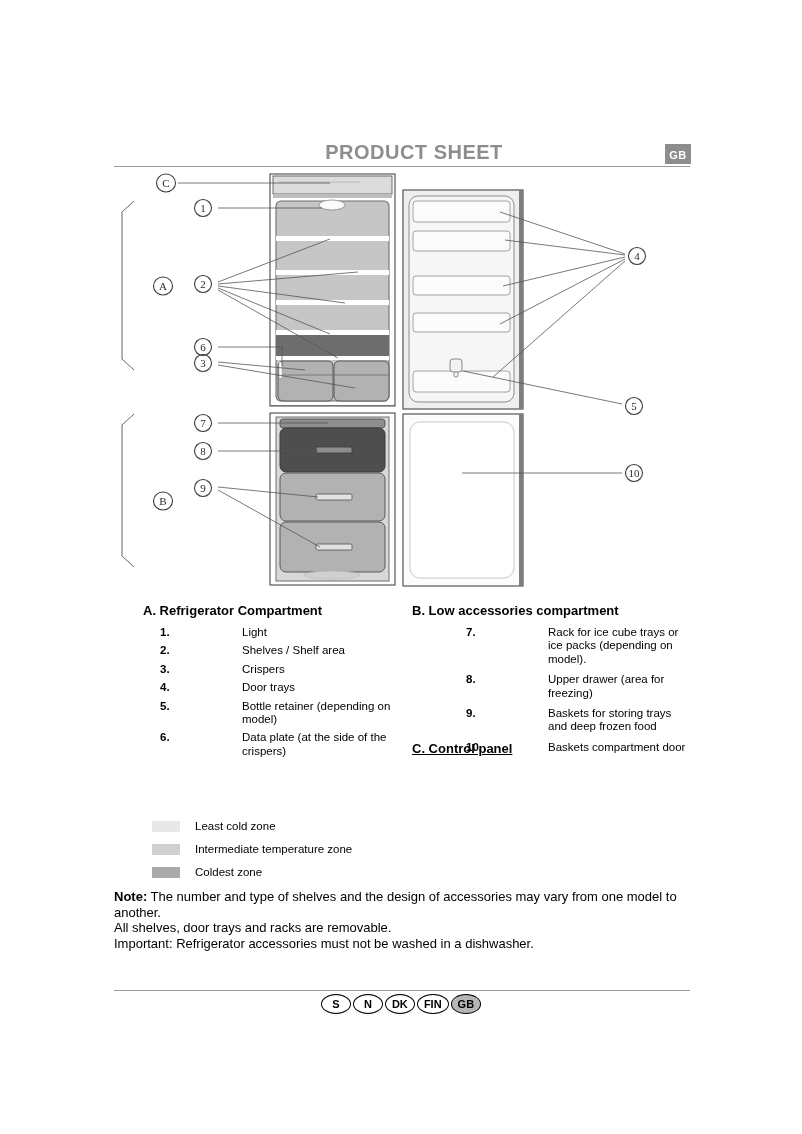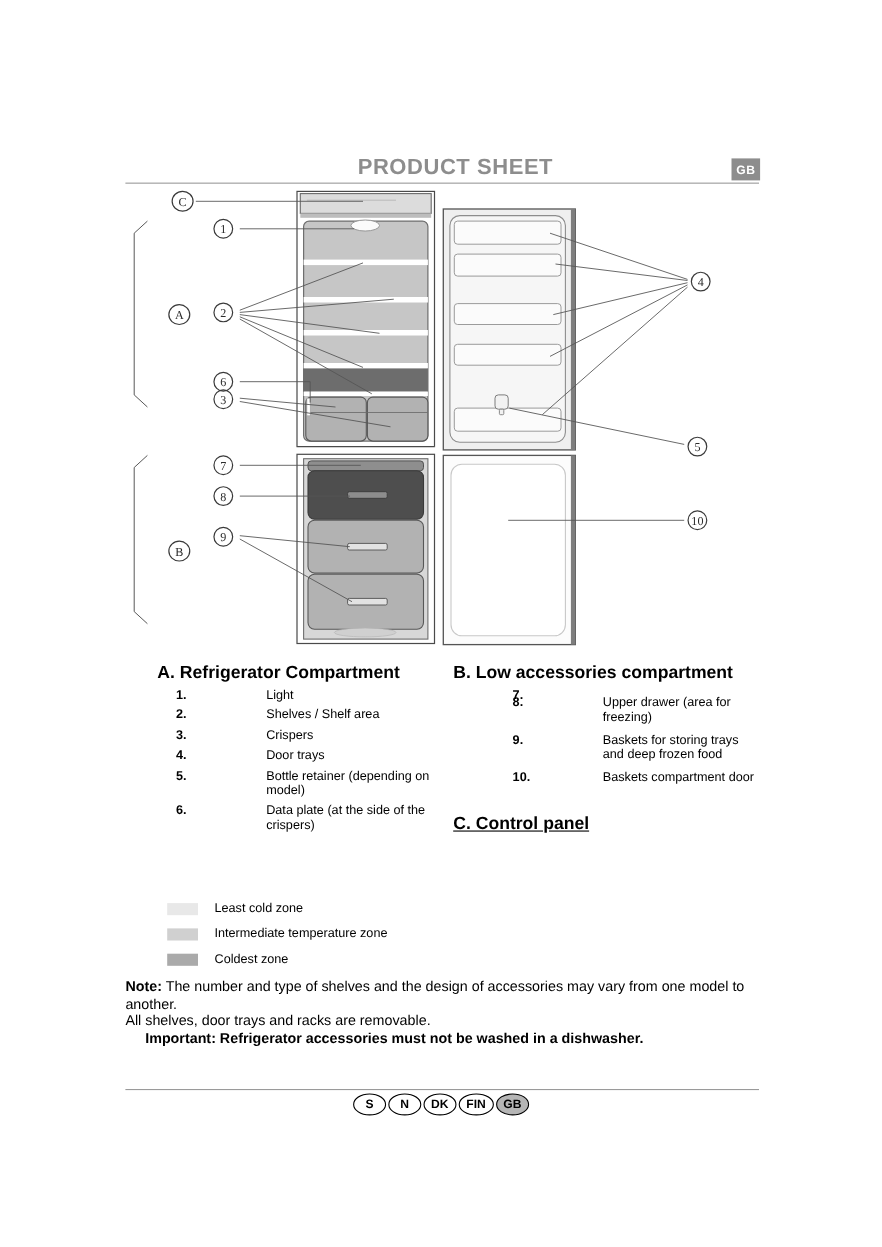--- a/index.html
+++ b/index.html
@@ -58,21 +58,21 @@
     left: 0px;
     top: 166px;
     width: 802px;
     height: 430px;
   }
   #diagram svg { display: block; }
 
   
   .sec-head {
     position: absolute;
-    font-size: 16px;
+    font-size: 13px;
     font-weight: bold;
     color: #000;
     white-space: nowrap;
   }
   #sec-a-head { left: 143px; top: 603px; }
   #sec-b-head { left: 412px; top: 603px; }
   #sec-c-head { left: 412px; top: 741px; text-decoration: underline; }
 
   .item-list { position: absolute; }
   #list-a { left: 160px; top: 626px; width: 250px; }
@@ -118,21 +118,21 @@
   #note {
     position: absolute;
     left: 114px;
     top: 889px;
     width: 580px;
     font-size: 13px;
     line-height: 15.6px;
     color: #000;
   }
   #note b { font-weight: bold; }
-  #note .imp { font-weight: bold; margin-left: 18px; }
+  #note .imp { font-weight: normal; }
 
   
   #footer-rule {
     position: absolute;
     left: 114px;
     top: 990px;
     width: 576px;
     height: 1px;
     background: #9a9a9a;
   }
@@ -362,20 +362,21 @@
   <div class="item">
     <span class="item-num">6.</span>
     <span class="item-text">Data plate (at the side of the crispers)</span>
   </div>
 </div>
 
 <div class="sec-head" id="sec-b-head">B. Low accessories compartment</div>
 <div class="item-list" id="list-b">
   <div class="item">
     <span class="item-num">7.</span>
+    <span class="item-text">Rack for ice cube trays or ice packs (depending on model).</span>
   </div>
   <div class="item">
     <span class="item-num">8.</span>
     <span class="item-text">Upper drawer (area for freezing)</span>
   </div>
   <div class="item">
     <span class="item-num">9.</span>
     <span class="item-text">Baskets for storing trays and deep frozen food</span>
   </div>
   <div class="item">

